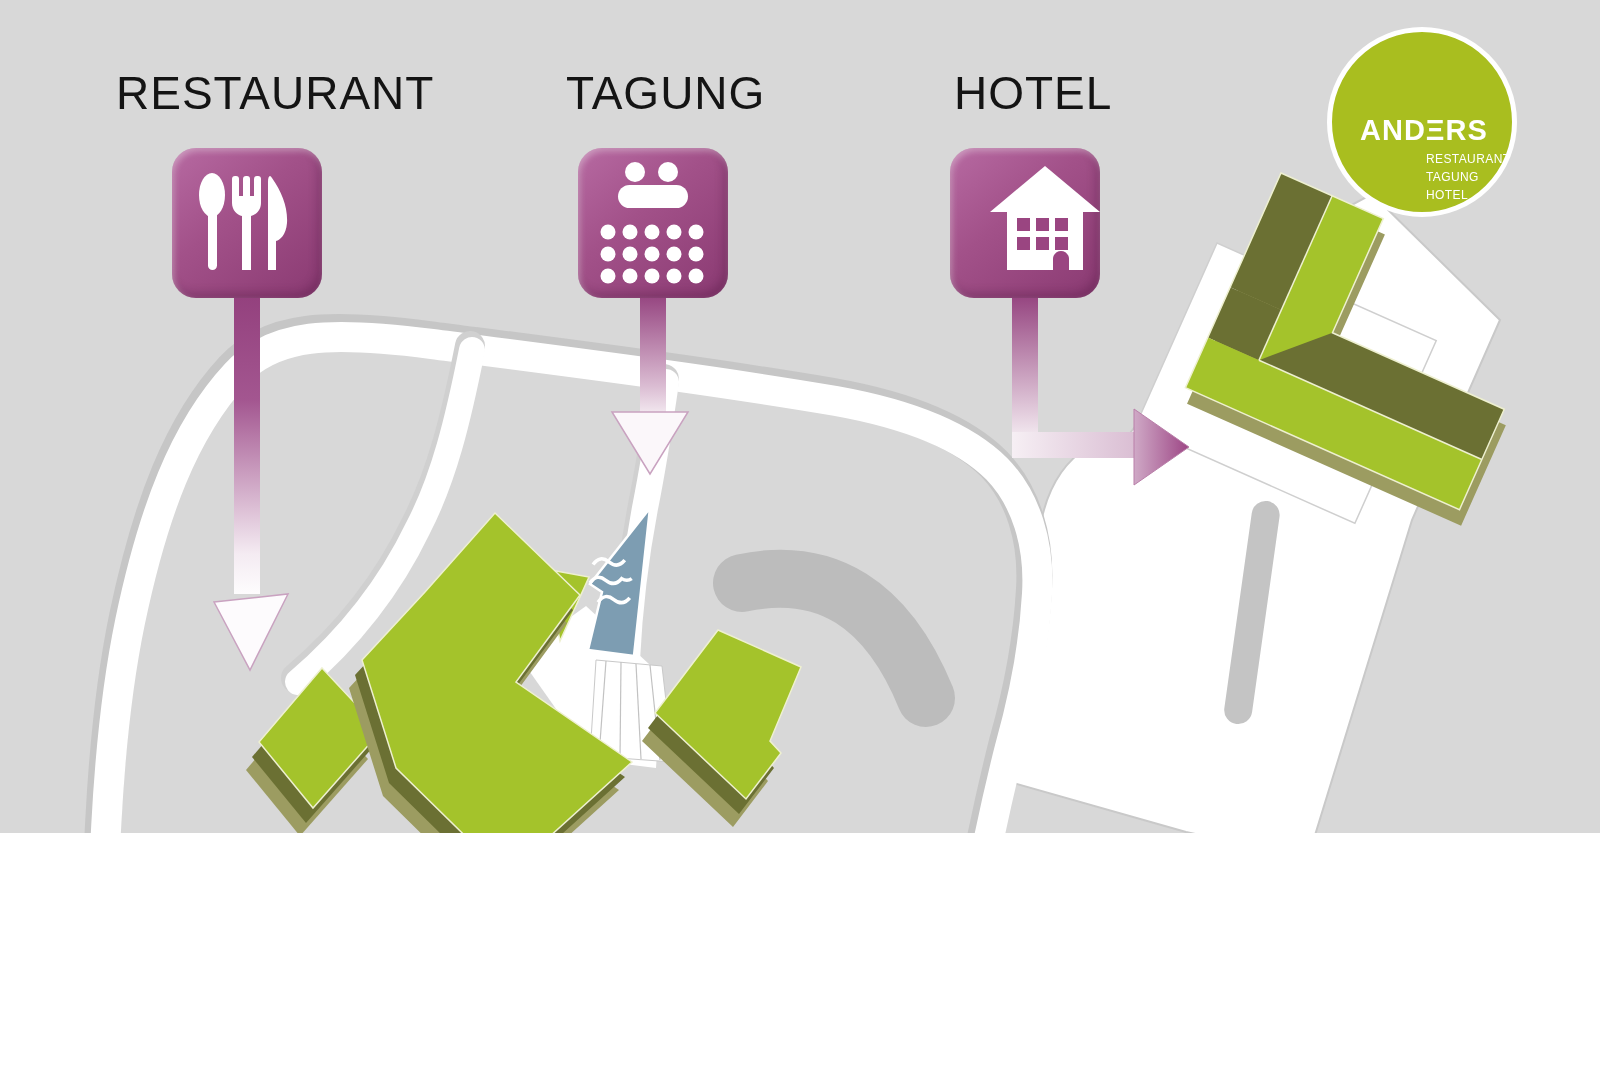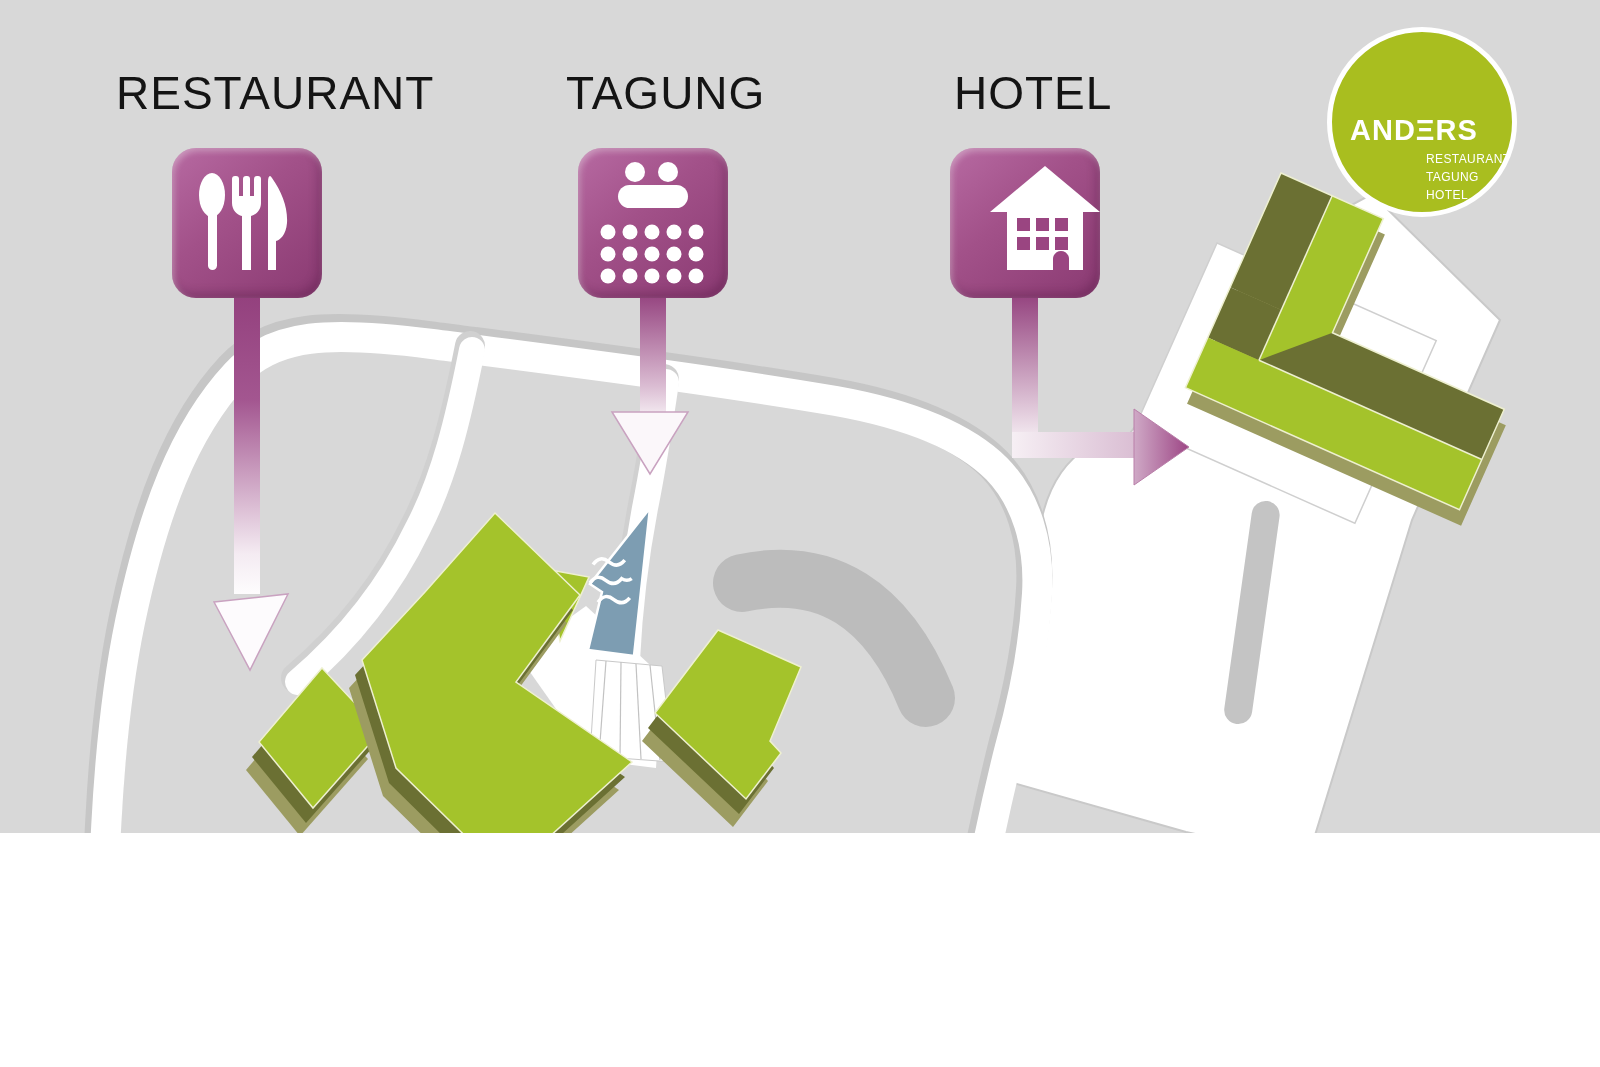--- a/index.html
+++ b/index.html
@@ -13,21 +13,21 @@
   .lbl-hotel{left:954px;top:70px;}
   .marker{position:absolute;z-index:3;width:150px;height:150px;border-radius:24px;
     background:linear-gradient(140deg,#b76aa2 0%,#a25189 42%,#8a3a72 100%);
     box-shadow:inset 2px 3px 6px rgba(255,255,255,.35), inset -4px -5px 10px rgba(70,15,55,.30);}
   .marker svg{position:absolute;left:0;top:0;}
   .mk-restaurant{left:172px;top:148px;}
   .mk-tagung{left:578px;top:148px;}
   .mk-hotel{left:950px;top:148px;}
   .logo{position:absolute;z-index:4;left:1327px;top:27px;width:190px;height:190px;
     box-sizing:border-box;border-radius:50%;border:5px solid #ffffff;background:#a9be1f;}
-  .logo .wordmark{position:absolute;left:18px;top:84px;color:#fff;font-weight:bold;
+  .logo .wordmark{position:absolute;left:28px;top:84px;color:#fff;font-weight:bold;
     font-size:29px;letter-spacing:1px;line-height:1;white-space:nowrap;}
   .logo .subline{position:absolute;left:94px;color:#fff;font-size:12px;letter-spacing:.4px;
     line-height:1;white-space:nowrap;}
   .logo .s0{top:121px;} .logo .s1{top:139px;} .logo .s2{top:157px;}
 </style>
 </head>
 <body>
 
 <div id="stage">
 

